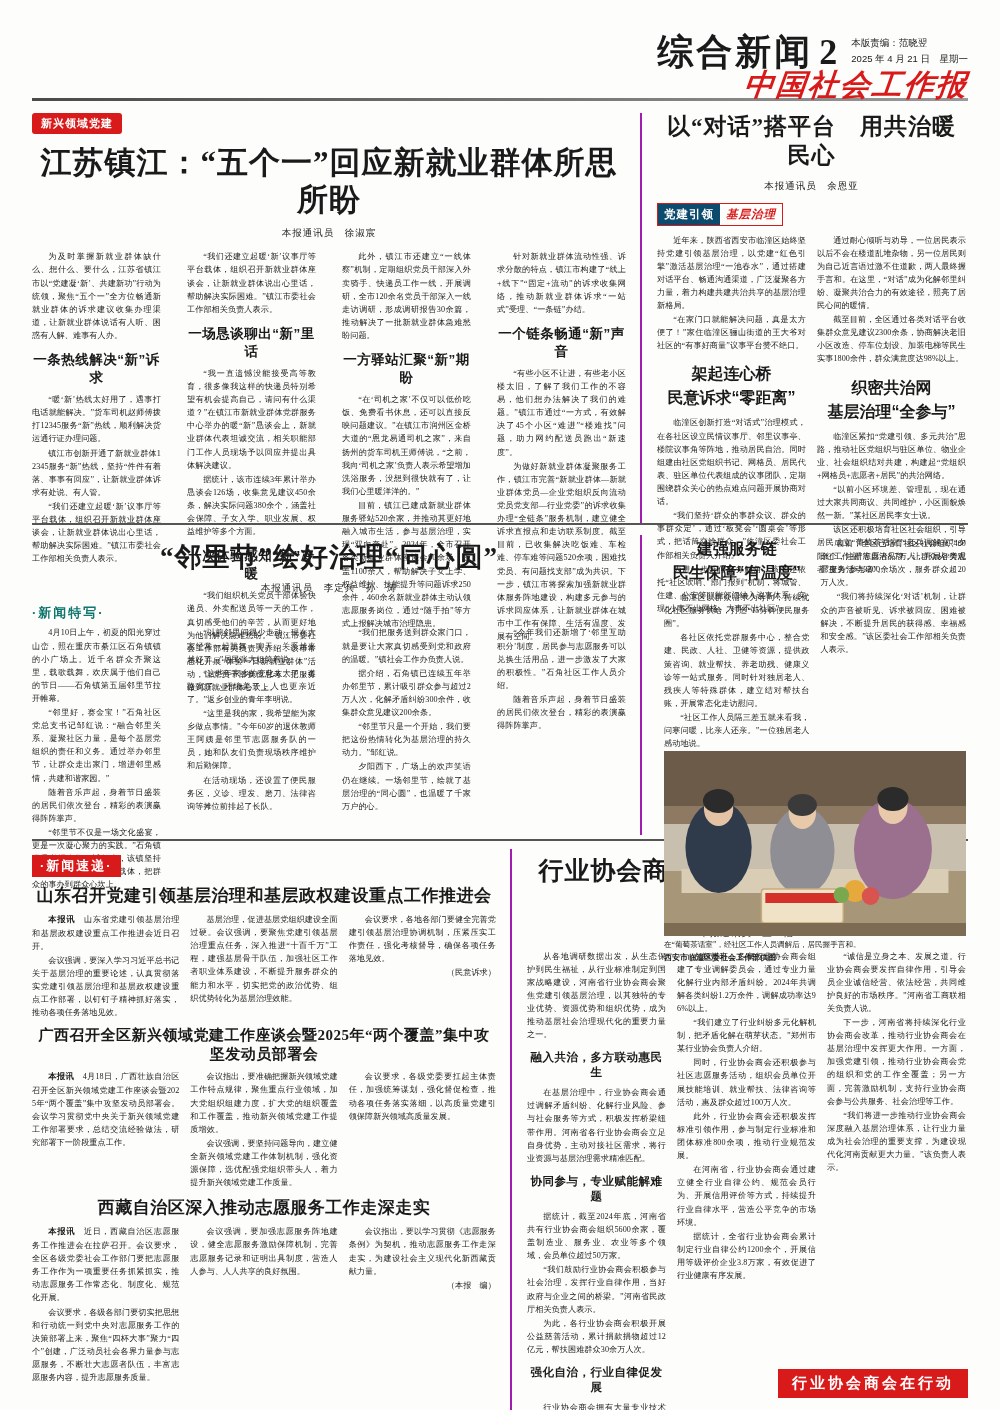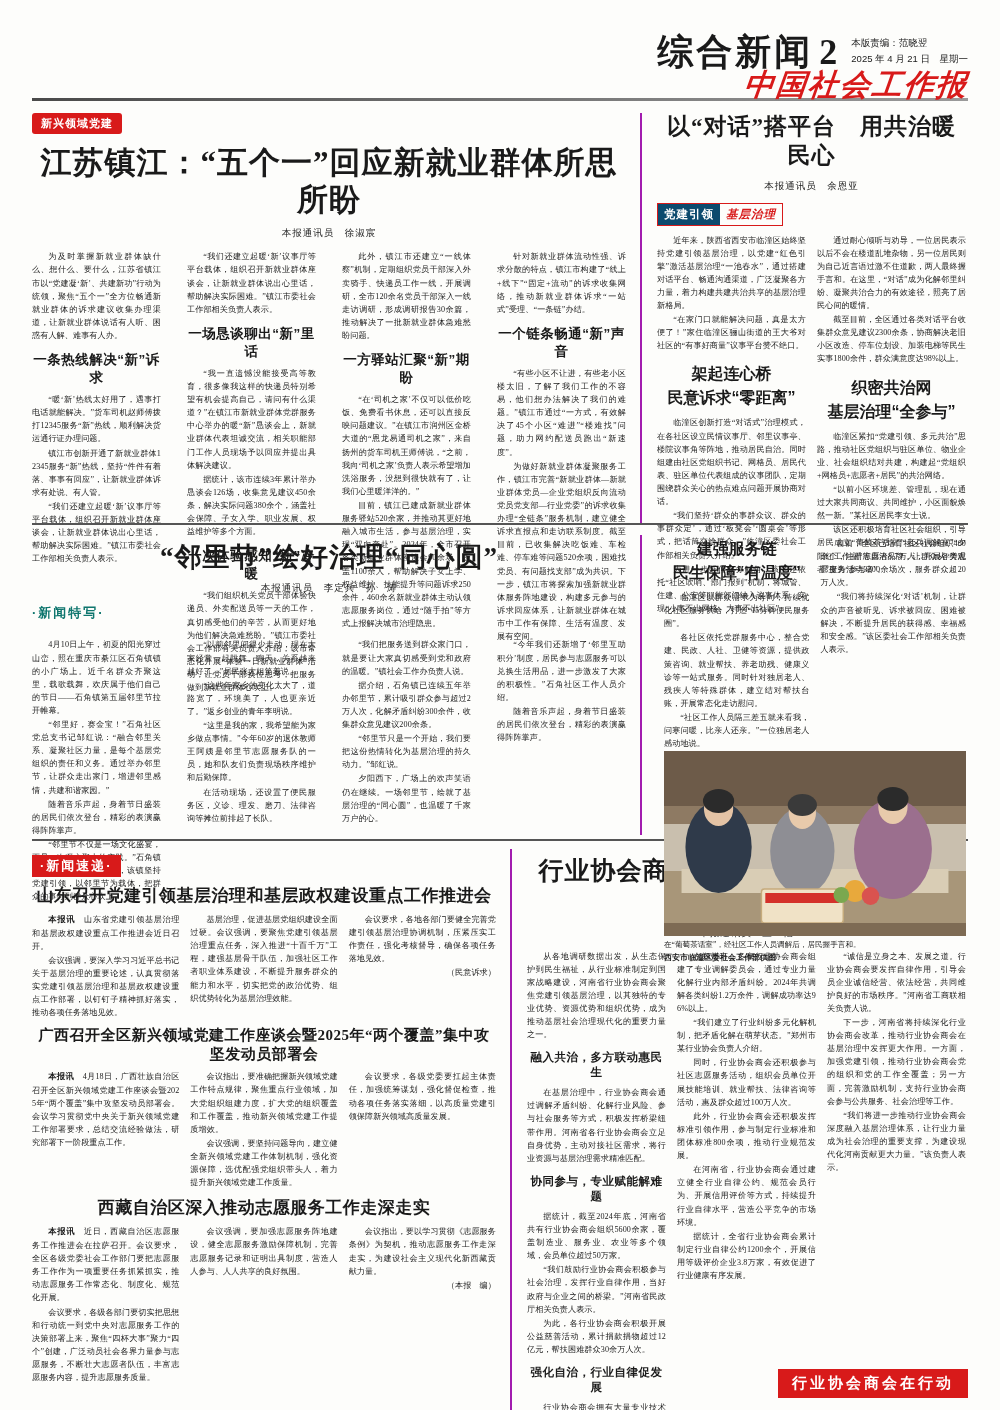--- a/index.html
+++ b/index.html
@@ -189,21 +189,21 @@
   <div class="hr-med"></div>
 
   <div class="sec-b">
     <div class="sec-b-inner">
       <div class="sec-b-left">
         <div class="hl-main" style="font-size:27px;margin-top:6px;">“邻里节”绘好治理“同心圆”</div>
         <div class="byline">本报通讯员　李定兵　孙　涛</div>
         <div style="margin-top:8px;">
           <span class="tag-red-text">·新闻特写·</span>
         </div>
-        <div class="cols4" style="margin-top:16px;">
+        <div class="cols4" style="margin-top:4px;">
           <div>
             <p class="body-text">4月10日上午，初夏的阳光穿过山峦，照在重庆市綦江区石角镇镇的小广场上。近千名群众齐聚这里，载歌载舞，欢庆属于他们自己的节日——石角镇第五届邻里节拉开帷幕。</p>
             <p class="body-text">“邻里好，赛金宝！”石角社区党总支书记邹红说：“融合邻里关系、凝聚社区力量，是每个基层党组织的责任和义务。通过举办邻里节，让群众走出家门，增进邻里感情，共建和谐家园。”</p>
             <p class="body-text">随着音乐声起，身着节日盛装的居民们依次登台，精彩的表演赢得阵阵掌声。</p>
             <p class="body-text">“邻里节不仅是一场文化盛宴，更是一次凝心聚力的实践。”石角镇党委书记介绍，近年来，该镇坚持党建引领，以邻里节为载体，把群众的事办到群众心坎上。</p>
           </div>
           <div>
             <p class="body-text">“以前邻里间很少走动，现在大家经常一起跳舞、聊天，关系越来越好了。”居民张大姐笑着说。</p>
             <p class="body-text">“这些年家乡的变化太大了，道路宽了，环境美了，人也更亲近了。”返乡创业的青年李明说。</p>
             <p class="body-text">“这里是我的家，我希望能为家乡做点事情。”今年60岁的退休教师王阿姨是邻里节志愿服务队的一员，她和队友们负责现场秩序维护和后勤保障。</p>

